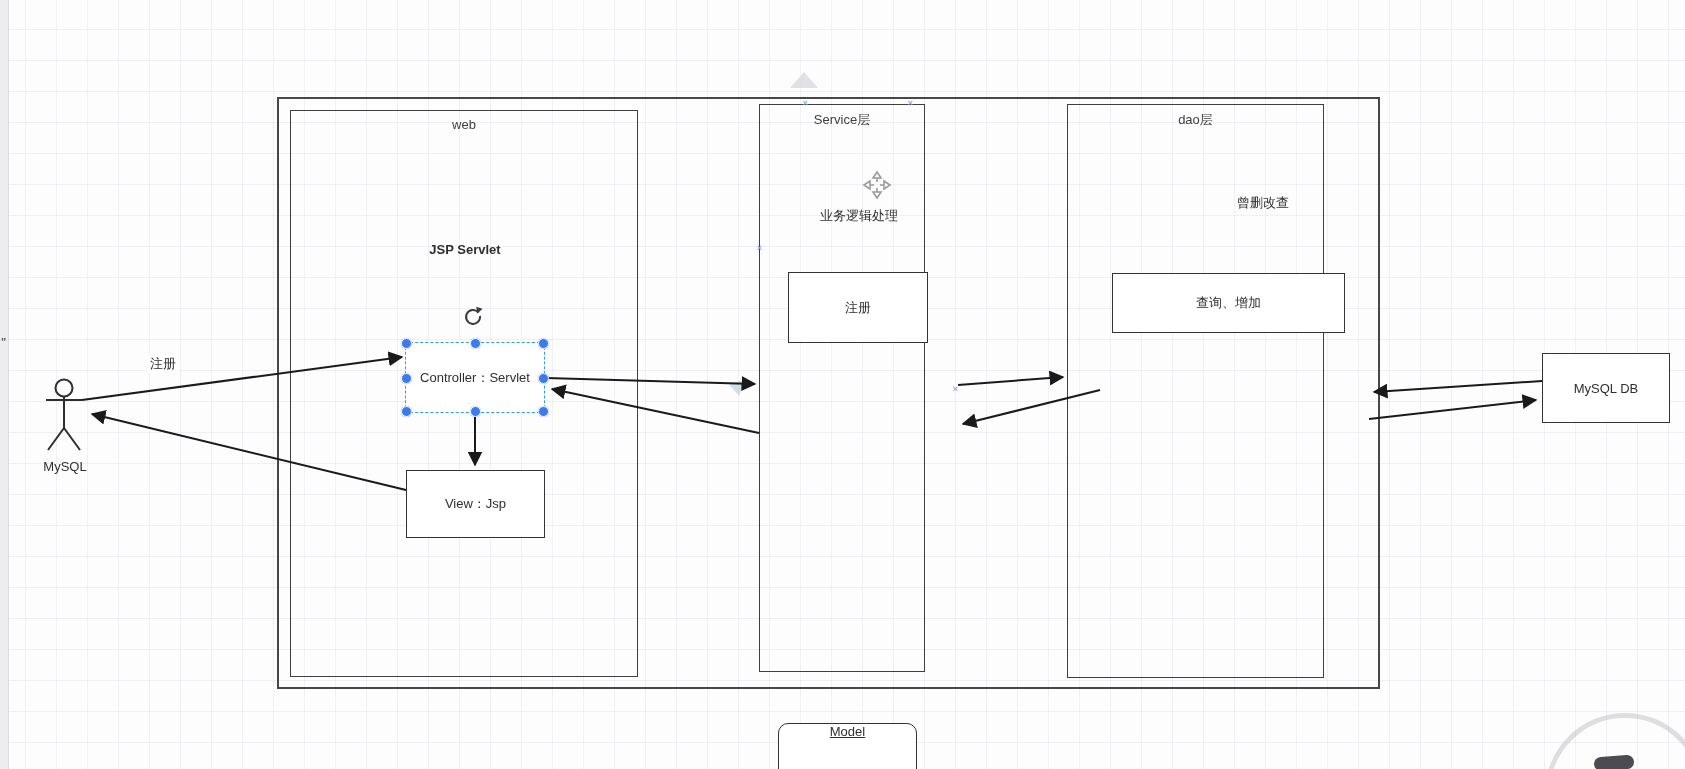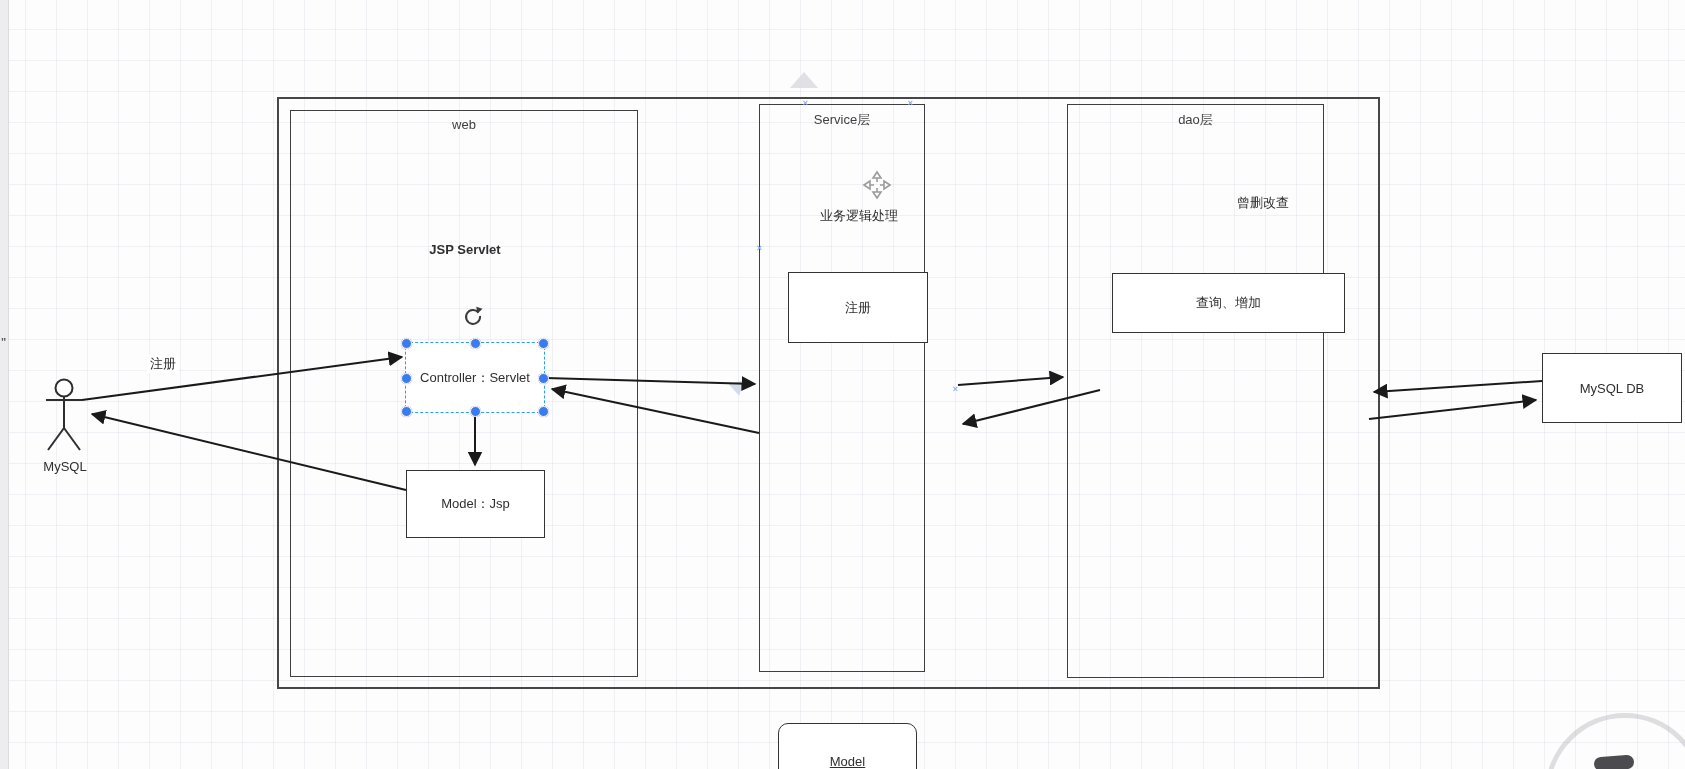--- a/index.html
+++ b/index.html
@@ -34,21 +34,21 @@
   }
   
   .t-label{position:absolute;font-size:13px;color:#2f2f2f;text-align:center;z-index:3;}
   
   .box{
     position:absolute;border:1.4px solid #333;background:#fff;box-sizing:border-box;
     display:flex;align-items:center;justify-content:center;
     font-size:13px;color:#2f2f2f;z-index:3;
   }
   .box.rounded{border-radius:10px;align-items:flex-start;}
-  .box.rounded .lbl{margin-top:30px;text-decoration:underline;}
+  .box.rounded .lbl{text-decoration:underline;}
   
   .sel-box{
     position:absolute;left:405px;top:342px;width:140px;height:71px;
     border:1.4px dashed #2e9bf0;background:#fff;box-sizing:border-box;
     display:flex;align-items:center;justify-content:center;
     font-size:13px;color:#2f2f2f;z-index:4;
   }
   .handle{
     position:absolute;width:9px;height:9px;border-radius:50%;
     background:#3a7bf0;border:1px solid #fff;box-shadow:0 0 1px rgba(0,0,0,.4);
@@ -129,21 +129,21 @@
   <div class="handle h-n"></div>
   <div class="handle h-ne"></div>
   <div class="handle h-w"></div>
   <div class="handle h-e"></div>
   <div class="handle h-sw"></div>
   <div class="handle h-s"></div>
   <div class="handle h-se"></div>
 </div>
 
 <div class="box" style="left:406px;top:470px;width:139px;height:68px;">
-  <span>Model：Jsp</span>
+  <span>View：Jsp</span>
 </div>
 
 <div class="icon" style="left:861px;top:169px;width:32px;height:32px;">
   <svg width="32" height="32" viewBox="0 0 32 32">
     <g stroke="#9b9b9b" stroke-width="1.6" fill="#fdfdfe">
       <path d="M16 3 L20 9 L12 9 Z"></path>
       <path d="M16 29 L20 23 L12 23 Z"></path>
       <path d="M3 16 L9 12 L9 20 Z"></path>
       <path d="M29 16 L23 12 L23 20 Z"></path>
       <path d="M16 9 V13 M16 23 V19 M9 16 H13 M23 16 H19" fill="none"></path>
@@ -152,21 +152,21 @@
 </div>
 
 <div class="box" style="left:788px;top:272px;width:140px;height:71px;">
   <span>注册</span>
 </div>
 
 <div class="box" style="left:1112px;top:273px;width:233px;height:60px;">
   <span>查询、增加</span>
 </div>
 
-<div class="box" style="left:1542px;top:353px;width:140px;height:70px;">
+<div class="box" style="left:1542px;top:353px;width:128px;height:70px;">
   <span>MySQL DB</span>
 </div>
 
 <div class="box rounded" style="left:778px;top:723px;width:139px;height:70px;">
   <span class="lbl">Model</span>
 </div>
 
 <div class="icon" style="left:36px;top:372px;width:58px;height:84px;">
   <svg width="58" height="84" viewBox="0 0 58 84">
     <g stroke="#2e2e2e" stroke-width="2" fill="none">

